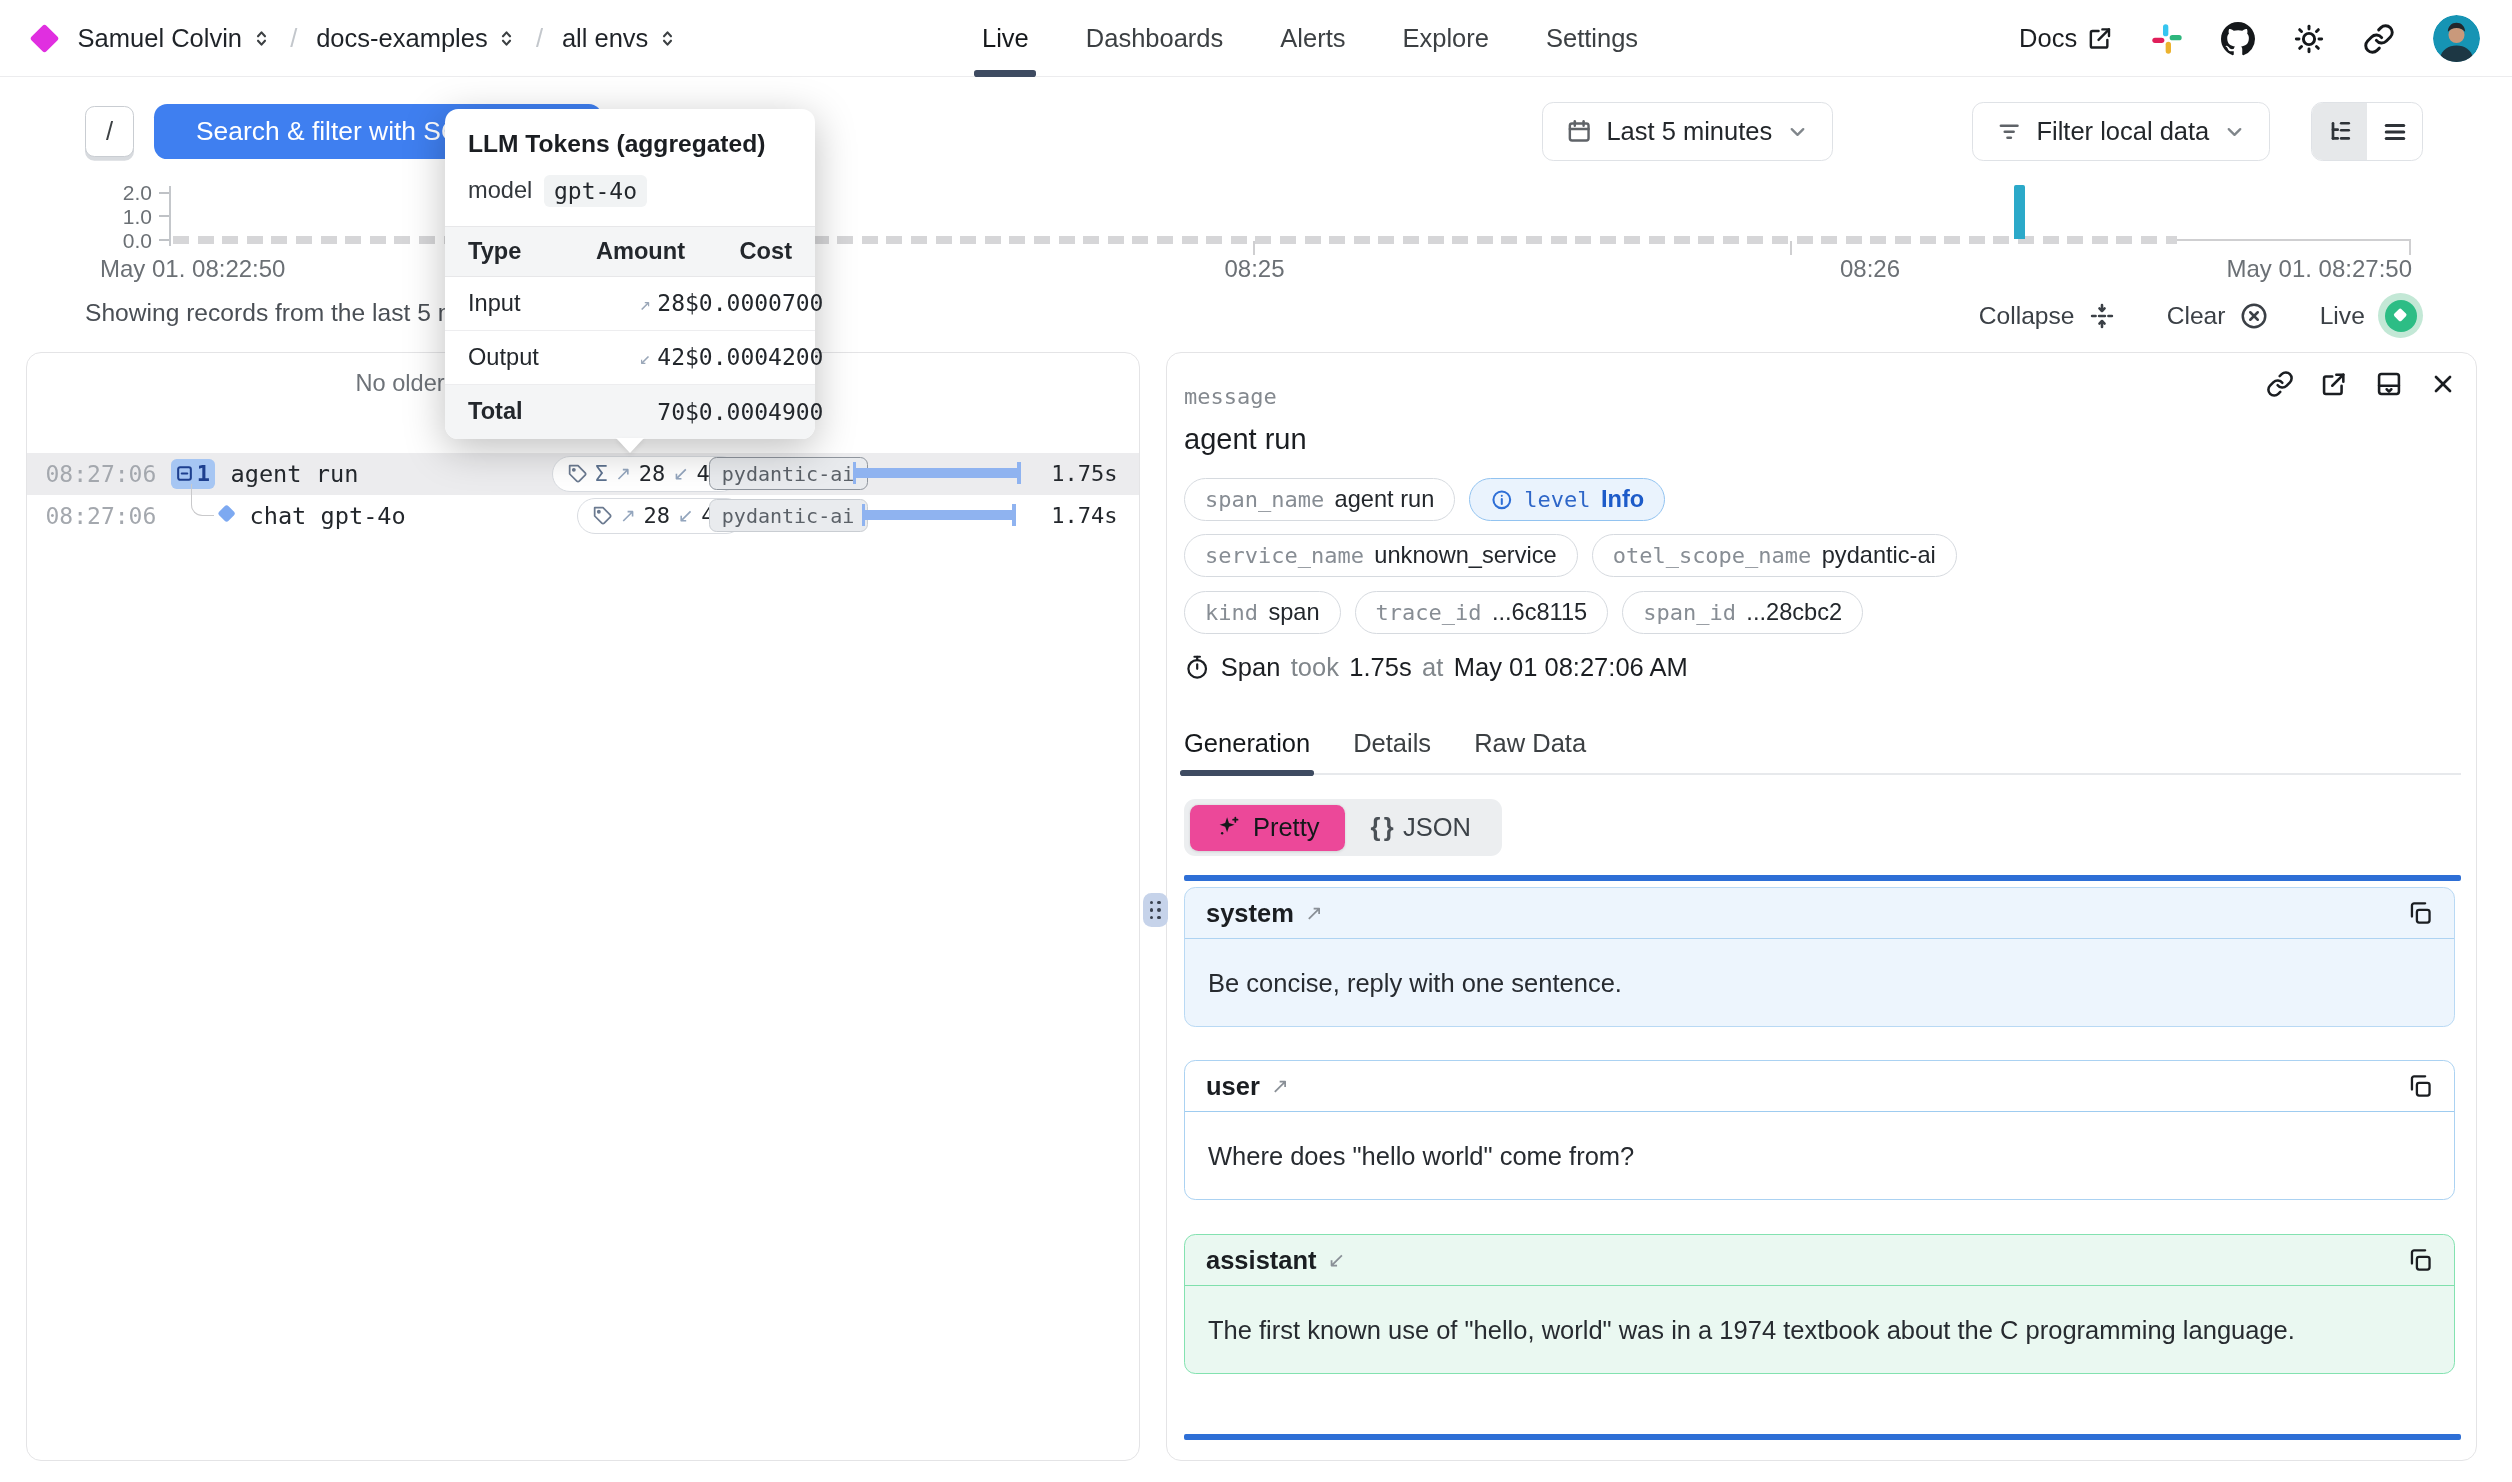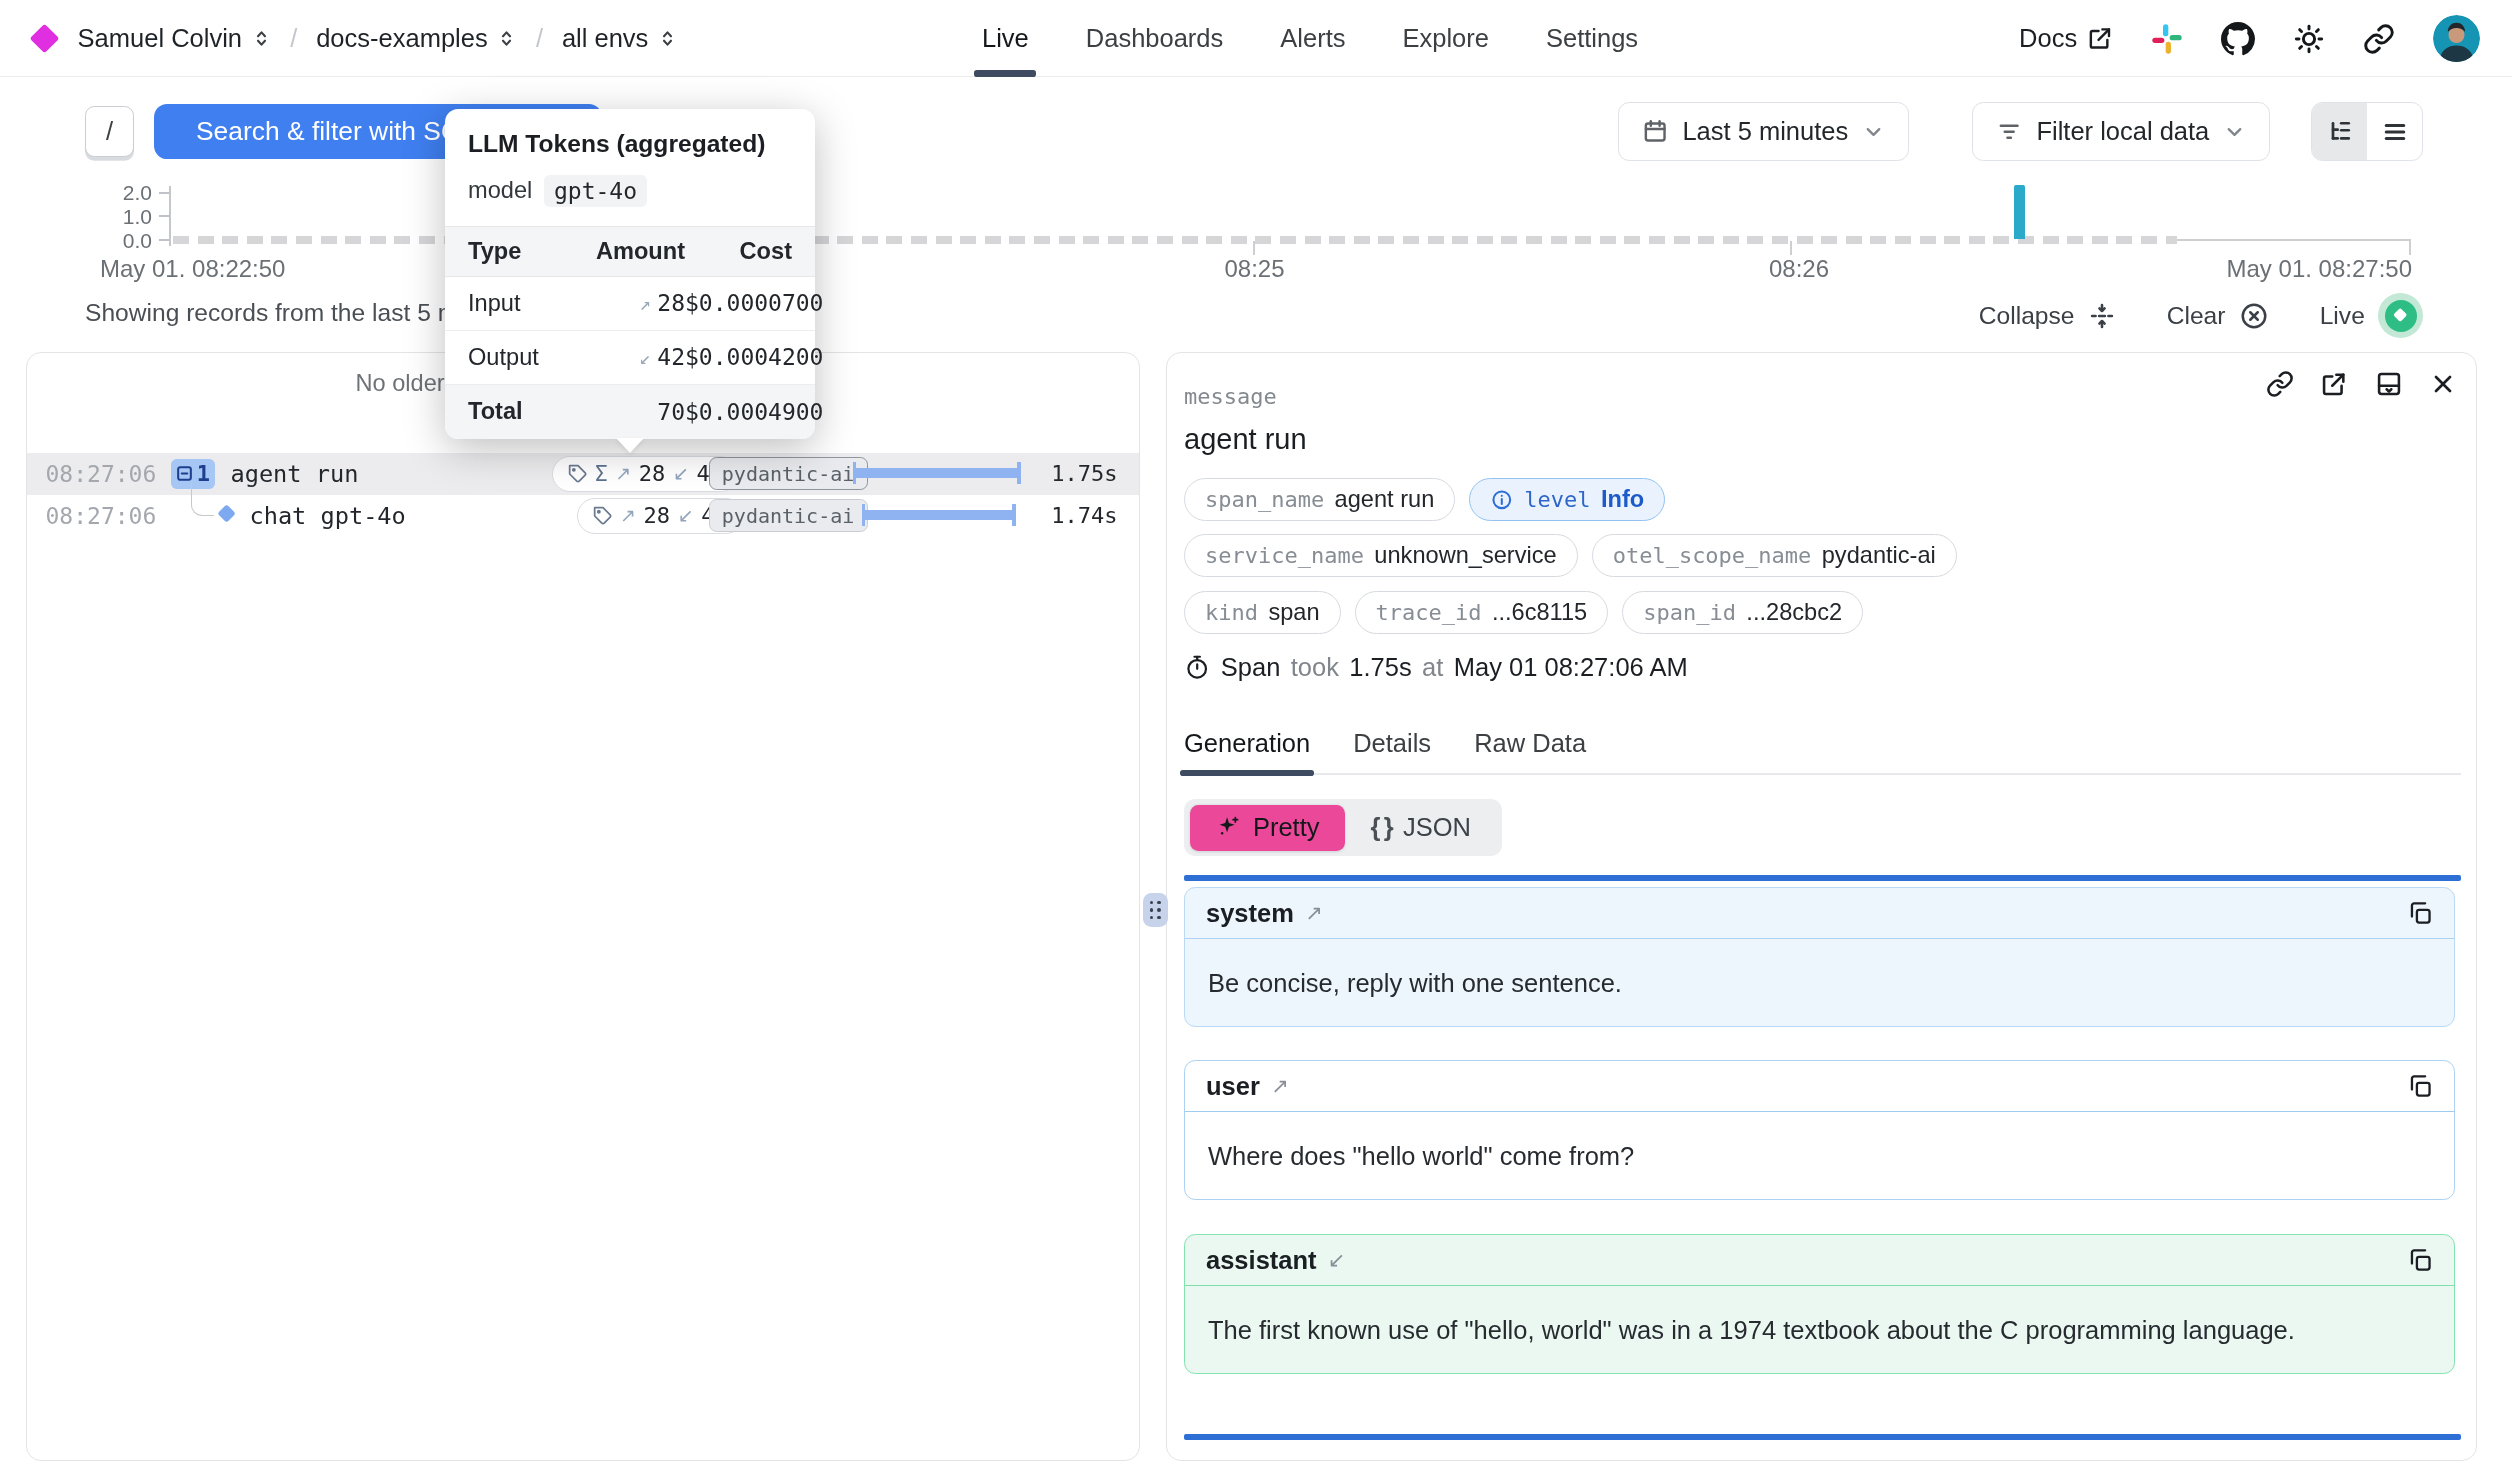--- a/index.html
+++ b/index.html
@@ -30,21 +30,21 @@
   
   .slash-key { position:absolute; left:85px; top:106px; width:49px; height:51px; border:1.9px solid #c9cdd2;
                border-radius:9.4px; box-shadow:0 3.8px 0 #d8dbdf; display:flex; align-items:center; justify-content:center;
                font-size:25.5px; color:#3c4043; background:#fff; }
   .search-btn { position:absolute; left:154px; top:104px; width:448px; height:55px; border:none; border-radius:13.2px;
                 background:#3f7ff0; color:#fff; font-size:26.4px; text-align:left; padding-left:42px; cursor:pointer;
                 font-family:inherit; white-space:nowrap; overflow:hidden; }
   .ctrl-btn { position:absolute; top:102px; height:59px; display:flex; align-items:center; gap:14px;
               border:1.9px solid #dfe2e6; border-radius:11.3px; background:#fff; padding:0 23px;
               font-size:25.5px; color:#23272b; cursor:pointer; font-family:inherit; }
-  .time-btn { left:1618px; }
+  .time-btn { left:1542px; }
   .filter-btn { left:1972px; }
   .view-toggle { position:absolute; left:2311px; top:102px; height:59px; display:flex;
                  border:1.9px solid #dfe2e6; border-radius:11.3px; overflow:hidden; background:#fff; }
   .seg { width:55px; height:100%; display:flex; align-items:center; justify-content:center; cursor:pointer; }
   .seg.selected { background:#e6e8ea; }
 
   
   .ylab { position:absolute; width:59px; text-align:right; font-size:21px; color:#6b7075; }
   .ytick { position:absolute; width:10.4px; height:1.9px; background:#bfc2c6; }
   .yaxis { position:absolute; left:169px; top:186px; width:1.9px; height:60px; background:#c4c7cb; }
@@ -312,21 +312,21 @@
     <div class="ytick" style="left:159px;top:239px;"></div>
     <div class="yaxis"></div>
     <div class="baseline-dash"></div>
     <div class="baseline-solid"></div>
     <div class="xtick" style="left:1253px;"></div>
     <div class="xtick" style="left:1790px;"></div>
     <div class="xtick" style="left:2409px;"></div>
     <div class="chart-bar"></div>
     <div class="xlab" style="left:100px;">May 01. 08:22:50</div>
     <div class="xlab" style="left:1216px;width:77px;text-align:center;">08:25</div>
-    <div class="xlab" style="left:1752px;width:77px;text-align:right;">08:26</div>
+    <div class="xlab" style="left:1840px;width:77px;text-align:left;">08:26</div>
     <div class="xlab" style="left:2193px;width:219px;text-align:right;">May 01. 08:27:50</div>
   </div>
 
   <div class="showing">Showing records from the last 5 m</div>
   <div class="status-right">
     <div class="status-item">
       <span>Collapse</span>
       <svg width="28" height="28" viewBox="0 0 24 24" fill="none" stroke="#3b4046" stroke-width="2.2" stroke-linecap="round" stroke-linejoin="round">
           <path d="M12 2.5v5"></path>
           <path d="M9.8 5.5L12 7.7l2.2-2.2"></path>

